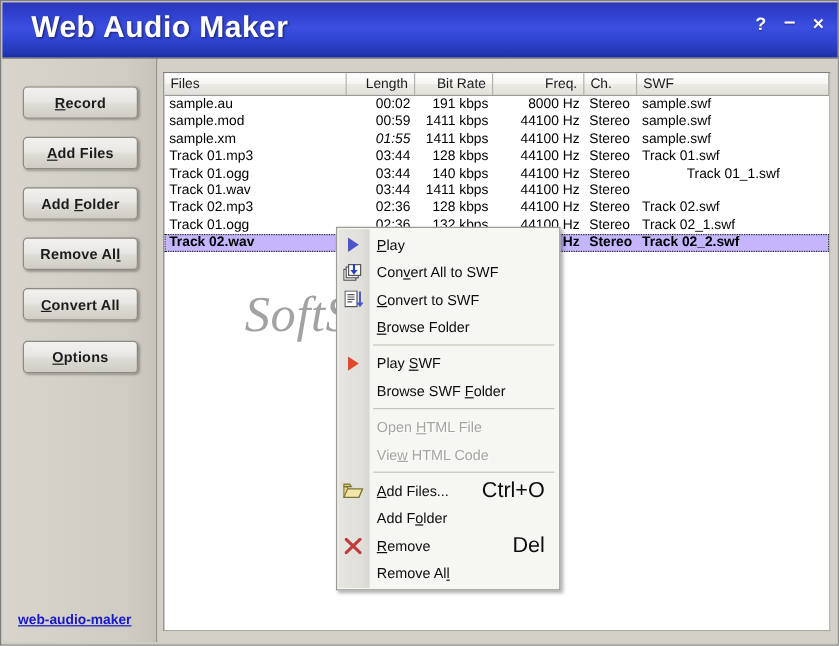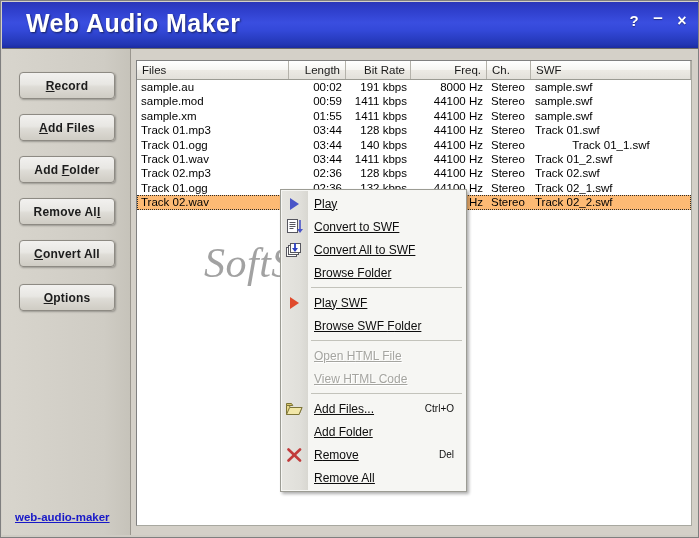--- a/index.html
+++ b/index.html
@@ -151,21 +151,22 @@
   .rows {
     position: relative;
   }
   .row {
     position: relative;
     height: 14.4px;
     white-space: nowrap;
     cursor: default;
   }
   .row.sel {
-    background: #fdba74;
+    background: #c4b5fd;
+    font-weight: bold;
   }
   .row.sel::after {
     content: "";
     position: absolute;
     left: 0; top: 0; right: 0; bottom: 0;
     border: 1px dotted #2b2b2b;
     pointer-events: none;
   }
   .cell {
     position: absolute;
@@ -233,26 +234,25 @@
     display: flex;
     align-items: center;
     justify-content: center;
     position: relative;
     z-index: 3;
   }
   .mi .mlabel {
     flex: 1 1 auto;
     padding-left: 6px;
     white-space: nowrap;
-    text-decoration: underline;
   }
   .mi .mlabel u { text-decoration: underline; }
   .mi .mshort {
     padding-right: 12px;
-    font-size: 10px;
+    font-size: 18px;
     color: #0d0d0d;
     white-space: nowrap;
   }
   .mi.disabled .mlabel { color: #a5a5a0; text-shadow: 1px 1px 0 #ffffff; }
   .msep {
     position: relative;
     height: 1px;
     margin: 3px 4px 3px 30px;
     background: #c3c3bb;
     z-index: 2;
@@ -339,21 +339,21 @@
           <div class="row">
             <div class="cell" style="left: 0px; width: 152px;">sample.mod</div>
             <div class="cell r" style="left: 152px; width: 57px;">00:59</div>
             <div class="cell r" style="left: 209px; width: 65px;">1411 kbps</div>
             <div class="cell r" style="left: 274px; width: 76px;">44100 Hz</div>
             <div class="cell" style="left: 350px; width: 44px;">Stereo</div>
             <div class="cell" style="left: 394px; width: 160px;">sample.swf</div>
           </div>
           <div class="row">
             <div class="cell" style="left: 0px; width: 152px;">sample.xm</div>
-            <div class="cell r" style="left: 152px; width: 57px;">01:55</div>
+            <div class="cell r" style="left: 152px; width: 57px; font-style: italic;">01:55</div>
             <div class="cell r" style="left: 209px; width: 65px;">1411 kbps</div>
             <div class="cell r" style="left: 274px; width: 76px;">44100 Hz</div>
             <div class="cell" style="left: 350px; width: 44px;">Stereo</div>
             <div class="cell" style="left: 394px; width: 160px;">sample.swf</div>
           </div>
           <div class="row">
             <div class="cell" style="left: 0px; width: 152px;">Track 01.mp3</div>
             <div class="cell r" style="left: 152px; width: 57px;">03:44</div>
             <div class="cell r" style="left: 209px; width: 65px;">128 kbps</div>
             <div class="cell r" style="left: 274px; width: 76px;">44100 Hz</div>
@@ -367,21 +367,20 @@
             <div class="cell r" style="left: 274px; width: 76px;">44100 Hz</div>
             <div class="cell" style="left: 350px; width: 44px;">Stereo</div>
             <div class="cell" style="left: 394px; width: 160px; text-align: center;">Track 01_1.swf</div>
           </div>
           <div class="row">
             <div class="cell" style="left: 0px; width: 152px;">Track 01.wav</div>
             <div class="cell r" style="left: 152px; width: 57px;">03:44</div>
             <div class="cell r" style="left: 209px; width: 65px;">1411 kbps</div>
             <div class="cell r" style="left: 274px; width: 76px;">44100 Hz</div>
             <div class="cell" style="left: 350px; width: 44px;">Stereo</div>
-            <div class="cell" style="left: 394px; width: 160px;">Track 01_2.swf</div>
           </div>
           <div class="row">
             <div class="cell" style="left: 0px; width: 152px;">Track 02.mp3</div>
             <div class="cell r" style="left: 152px; width: 57px;">02:36</div>
             <div class="cell r" style="left: 209px; width: 65px;">128 kbps</div>
             <div class="cell r" style="left: 274px; width: 76px;">44100 Hz</div>
             <div class="cell" style="left: 350px; width: 44px;">Stereo</div>
             <div class="cell" style="left: 394px; width: 160px;">Track 02.swf</div>
           </div>
           <div class="row">
@@ -406,51 +405,51 @@
   </div>
 
   <div class="watermark">SoftSea.com</div>
 
   <div class="ctxmenu" id="ctxmenu">
       <div class="mi">
         <span class="micon">
           <span class="ico-play-blue"></span>
         </span>
         <span class="mlabel"><u>P</u>lay</span>
+        <span class="mshort"></span>
+      </div>
+      <div class="mi">
+        <span class="micon ico-stack">
+          <svg width="17" height="16" viewBox="0 0 17 16">
+            <rect x="0.5" y="5.5" width="10" height="9" fill="#fdfdfa" stroke="#56565e"></rect>
+            <rect x="2.5" y="3.5" width="10" height="9" fill="#fdfdfa" stroke="#56565e"></rect>
+            <rect x="4.5" y="1.5" width="10" height="9" fill="#fdfdfa" stroke="#56565e"></rect>
+            <line x1="9" y1="1" x2="9" y2="7" stroke="#2b3fc0" stroke-width="1.8"></line>
+            <polygon points="9,10 6,6 12,6" fill="#2b3fc0"></polygon>
+          </svg>
+        </span>
+        <span class="mlabel">Con<u>v</u>ert All to SWF</span>
         <span class="mshort"></span>
       </div>
       <div class="mi">
         <span class="micon ico-doc">
           <svg width="16" height="15" viewBox="0 0 16 15">
             <rect x="0.5" y="0.5" width="10" height="13" fill="#ffffff" stroke="#56565e"></rect>
             <line x1="2.5" y1="3.5" x2="8.5" y2="3.5" stroke="#56565e"></line>
             <line x1="2.5" y1="5.5" x2="8.5" y2="5.5" stroke="#56565e"></line>
             <line x1="2.5" y1="7.5" x2="8.5" y2="7.5" stroke="#56565e"></line>
             <line x1="2.5" y1="9.5" x2="6.5" y2="9.5" stroke="#56565e"></line>
             <line x1="13" y1="1" x2="13" y2="11" stroke="#4a55c8" stroke-width="1.6"></line>
             <polygon points="13,14 10,10 16,10" fill="#4a55c8"></polygon>
           </svg>
         </span>
         <span class="mlabel"><u>C</u>onvert to SWF</span>
         <span class="mshort"></span>
       </div>
       <div class="mi">
-        <span class="micon ico-stack">
-          <svg width="17" height="16" viewBox="0 0 17 16">
-            <rect x="0.5" y="5.5" width="10" height="9" fill="#fdfdfa" stroke="#56565e"></rect>
-            <rect x="2.5" y="3.5" width="10" height="9" fill="#fdfdfa" stroke="#56565e"></rect>
-            <rect x="4.5" y="1.5" width="10" height="9" fill="#fdfdfa" stroke="#56565e"></rect>
-            <line x1="9" y1="1" x2="9" y2="7" stroke="#2b3fc0" stroke-width="1.8"></line>
-            <polygon points="9,10 6,6 12,6" fill="#2b3fc0"></polygon>
-          </svg>
-        </span>
-        <span class="mlabel">Con<u>v</u>ert All to SWF</span>
-        <span class="mshort"></span>
-      </div>
-      <div class="mi">
         <span class="micon"></span>
         <span class="mlabel"><u>B</u>rowse Folder</span>
         <span class="mshort"></span>
       </div>
       <div class="msep"></div>
       <div class="mi">
         <span class="micon">
           <span class="ico-play-red"></span>
         </span>
         <span class="mlabel">Play <u>S</u>WF</span>

